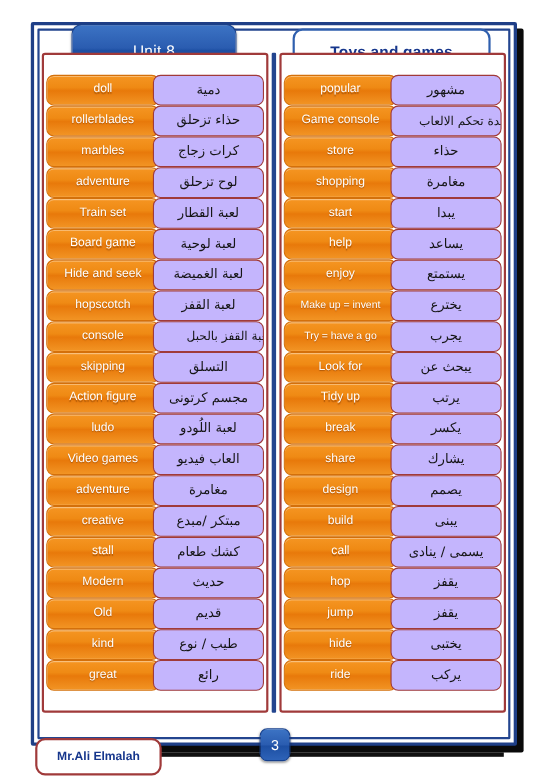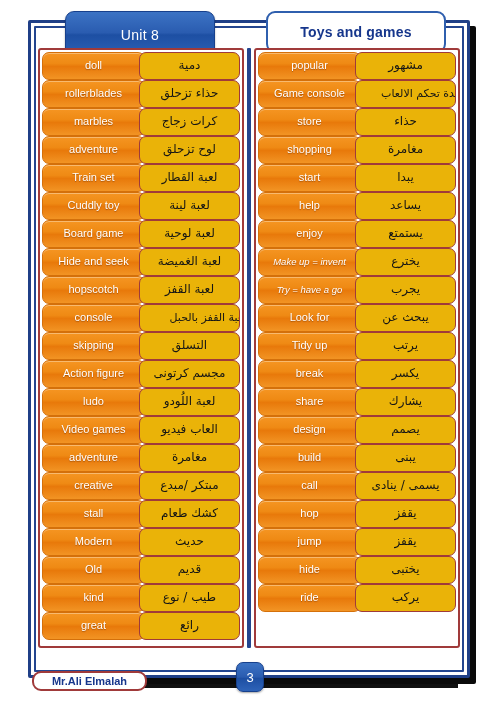--- a/index.html
+++ b/index.html
@@ -51,37 +51,37 @@
   
   .header-rule {
     position: absolute;
     left: 60px; top: 28px;
     width: 390px; height: 3px;
     background: #1f3f87;
   }
 
   .badge-unit {
     position: absolute;
-    left: 65px; top: 11px;
+    left: 65px; top: 22px;
     width: 150px; height: 48px;
     border-radius: 9px;
     background: linear-gradient(to bottom, #3c73c4 0%, #2a5cb0 45%, #1d4fa3 50%, #2e63b8 100%);
     border: 1px solid #17408c;
     color: #ffffff;
     font-size: 14px;
     display: flex;
     align-items: center;
     justify-content: center;
     letter-spacing: .3px;
     box-shadow: 0 1px 2px rgba(0,0,0,.35);
   }
 
   .badge-topic {
     position: absolute;
-    left: 266px; top: 11px;
+    left: 266px; top: 26px;
     width: 180px; height: 42px;
     border-radius: 9px;
     background: #ffffff;
     border: 2px solid #2f5fae;
     color: #16368c;
     font-size: 14px;
     font-weight: bold;
     display: flex;
     align-items: center;
     justify-content: center;
@@ -99,21 +99,21 @@
 
   .table-wrap {
     position: relative;
     width: 206px;
     border: 2px solid #a03a3a;
     border-radius: 3px;
     padding: 2px 2px;
     background: #ffffff;
     display: flex;
     flex-direction: column;
-    justify-content: flex-start;
+    justify-content: center;
   }
 
   .col-divider {
     width: 10px;
     display: flex;
     align-items: stretch;
     justify-content: center;
   }
   .col-divider i {
     display: block;
@@ -141,29 +141,29 @@
     display: flex;
     align-items: center;
     justify-content: center;
     text-align: center;
     text-shadow: 0 1px 1px rgba(120,55,0,.55);
     padding: 0 2px;
     line-height: 1.05;
     box-shadow: inset 0 1px 0 rgba(255,255,255,.35);
     overflow: hidden;
   }
-  .term.small { font-size: 9.5px; font-style: italic; }
+  .term.small { font-size: 9.5px; }
 
   
   .meaning {
     flex: 1;
     margin-left: -6px;
     border: 1.5px solid #a03a3a;
     border-radius: 7px;
-    background: #eab308;
+    background: #c4b5fd;
     color: #151515;
     font-size: 12px;
     display: flex;
     align-items: center;
     justify-content: center;
     direction: rtl;
     font-family: "DejaVu Sans", "Liberation Sans", sans-serif;
     padding: 0 3px;
     line-height: 1.1;
     white-space: nowrap;
@@ -175,21 +175,21 @@
   .footer-rule {
     position: absolute;
     left: 58px; top: 684px;
     width: 400px; height: 4px;
     background: #101010;
   }
 
   .author {
     position: absolute;
     left: 32px; top: 671px;
-    width: 115px; height: 20px;
+    width: 115px; height: 34px;
     border: 2px solid #a03a3a;
     border-radius: 9px;
     background: #ffffff;
     color: #16368c;
     font-size: 11px;
     font-weight: bold;
     display: flex;
     align-items: center;
     justify-content: center;
   }
@@ -243,24 +243,20 @@
         </div>
         <div class="row">
           <div class="term">adventure</div>
           <div class="meaning">لوح تزحلق</div>
         </div>
         <div class="row">
           <div class="term">Train set</div>
           <div class="meaning">لعبة القطار</div>
         </div>
         <div class="row">
-          <div class="term">Cuddly toy</div>
-          <div class="meaning">لعبة لينة</div>
-        </div>
-        <div class="row">
           <div class="term">Board game</div>
           <div class="meaning">لعبة لوحية</div>
         </div>
         <div class="row">
           <div class="term">Hide and seek</div>
           <div class="meaning">لعبة الغميضة</div>
         </div>
         <div class="row">
           <div class="term">hopscotch</div>
           <div class="meaning">لعبة القفز</div>

